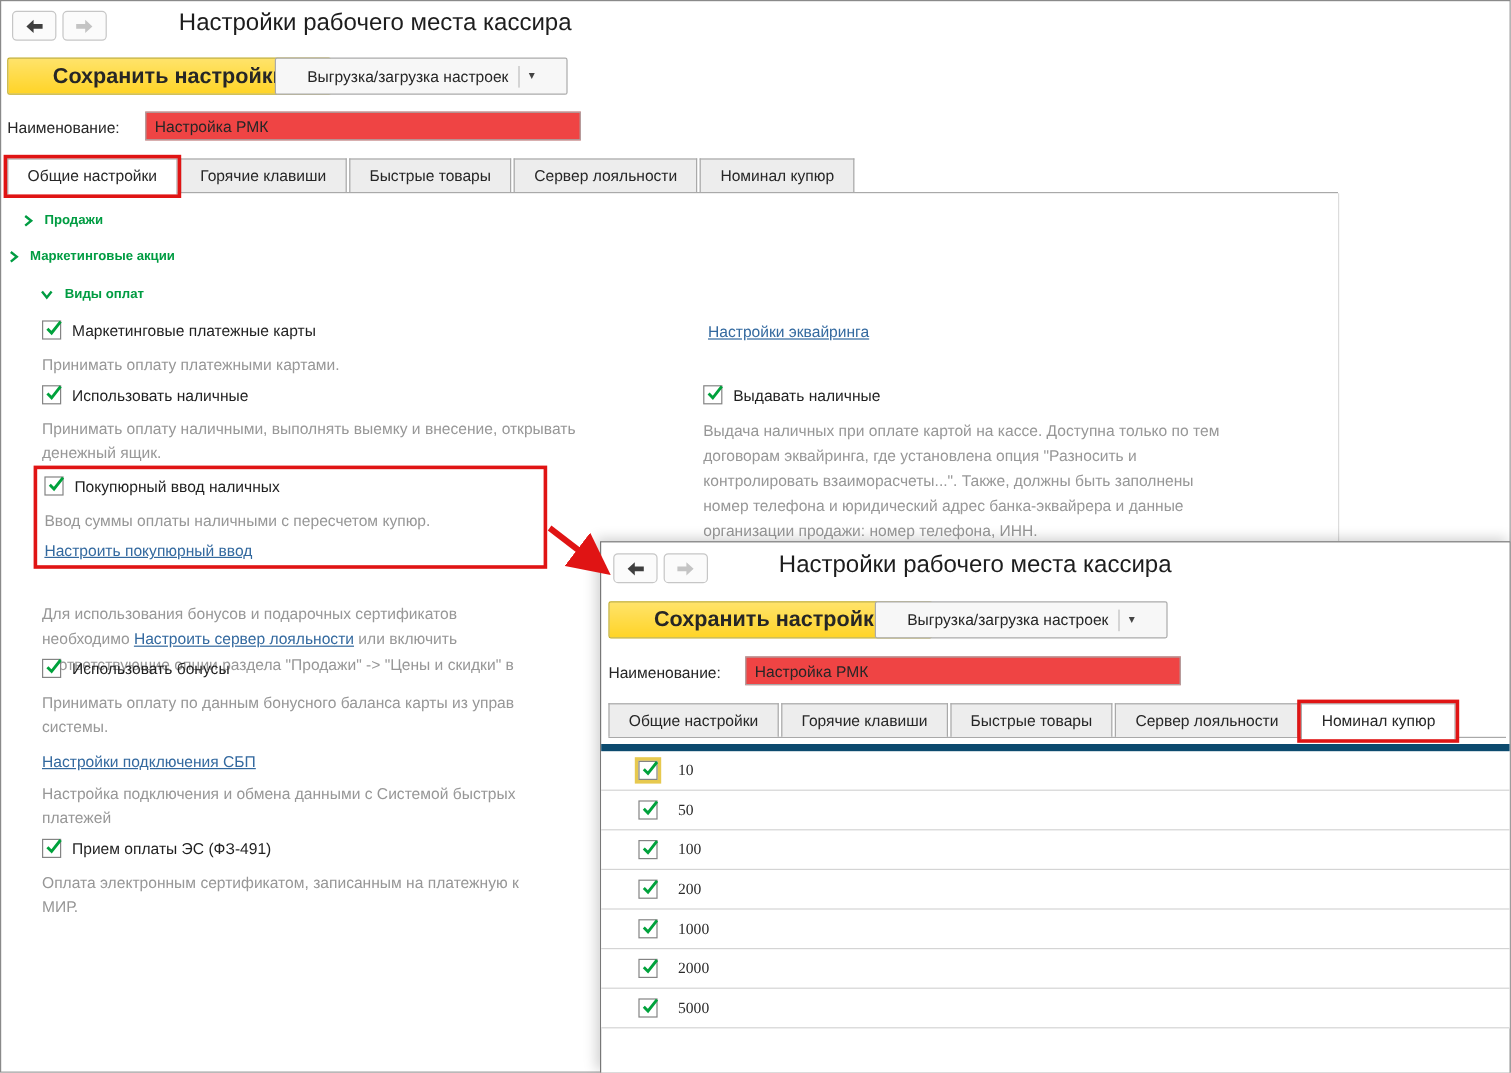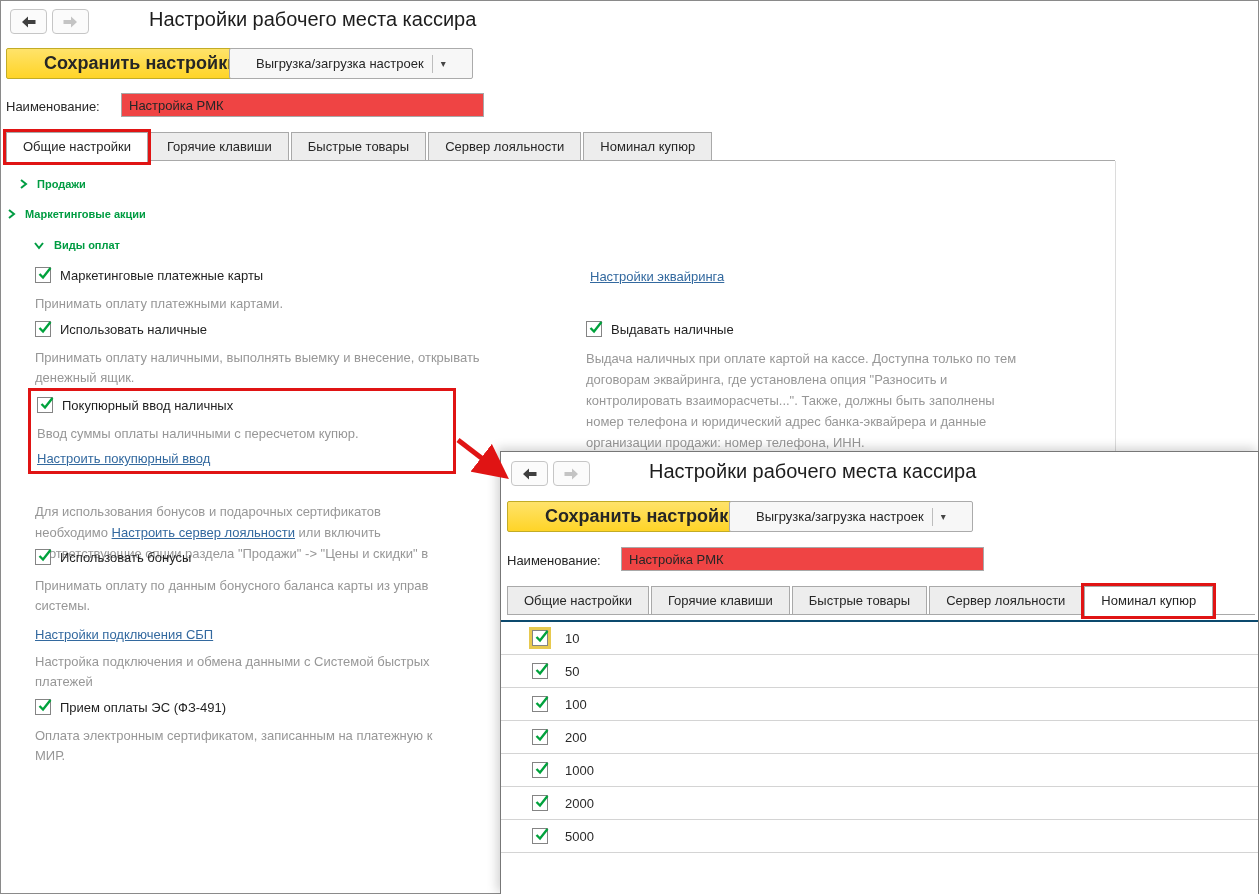--- a/index.html
+++ b/index.html
@@ -30,21 +30,21 @@
   .desc { position:absolute; color:#979797; white-space:pre-line; line-height:20px; font-size:13px; }
   .link { position:absolute; color:var(--link); text-decoration:underline; white-space:nowrap; cursor:pointer; font-size:13px; }
   .note { position:absolute; color:#979797; white-space:pre-line; line-height:21px; font-size:13px; }
   .note .inlink { color:var(--link); text-decoration:underline; cursor:pointer; }
 
   .redbox { position:absolute; border:3px solid var(--red); }
   :root { --red:#e01414; --green:#009c42; --link:#33699f; }
 
   
   #overlay { position:absolute; left:499px; top:450px; width:759px; height:444px; background:#fff; border:1px solid #777; box-shadow:-3px -3px 10px rgba(0,0,0,.18); z-index:10; }
-  #denoms { position:absolute; left:0; top:168px; width:757px; border-top:2px solid #0c4a6e; background:#fff; }
+  #denoms { position:absolute; left:0; top:168px; width:757px; border-top:6px solid #0c4a6e; background:#fff;font-family:Liberation Serif, serif; }
   .trow { display:flex; align-items:center; height:33px; border-bottom:1px solid #d4d4d4; padding-left:31px; gap:17px; }
   .denom { font-size:13px; color:#2a2a2a; }
 
   .vline { position:absolute; width:1px; background:#dcdcdc; }
   .annotation-arrow { position:absolute; z-index:20; }
 </style>
 </head>
 <body>
 
 <div id="stage">

